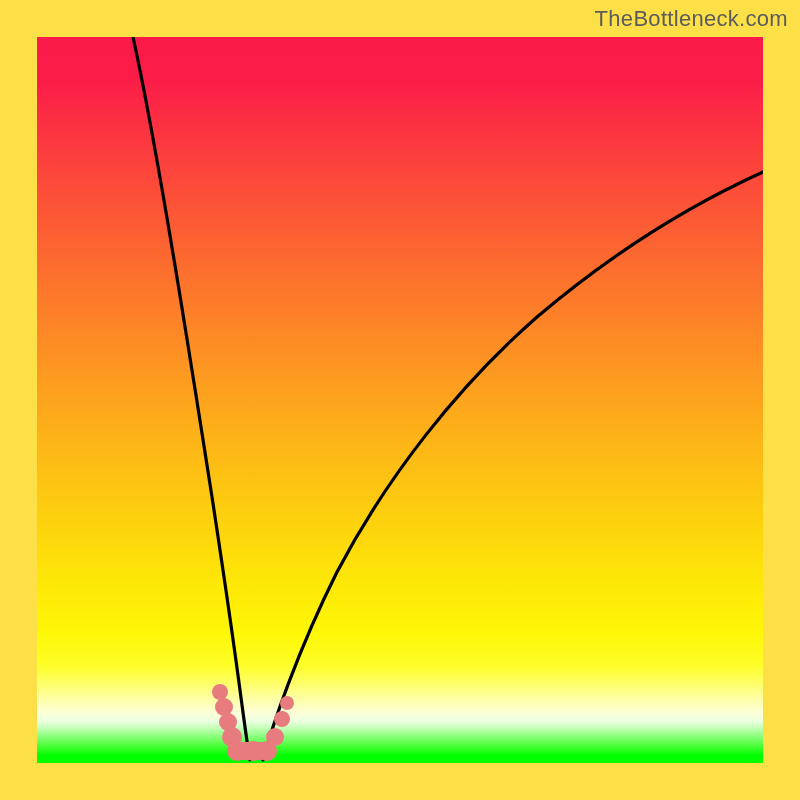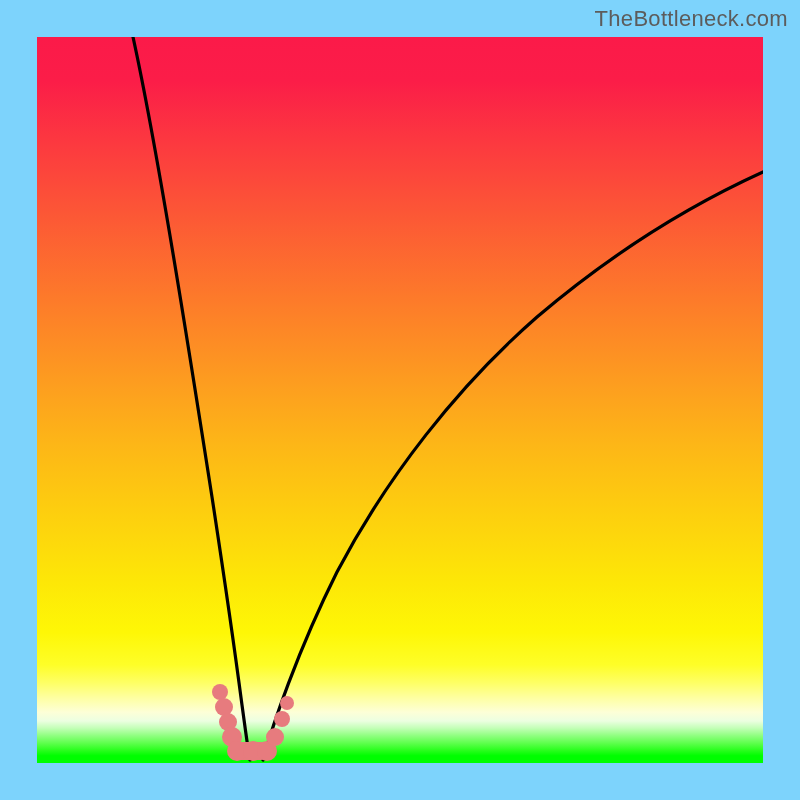--- a/index.html
+++ b/index.html
@@ -8,21 +8,21 @@
     width: 800px;
     height: 800px;
     background: #000;
     overflow: hidden;
     font-family: Arial, Helvetica, sans-serif;
   }
   .frame {
     position: absolute;
     left: 0; top: 0;
     width: 800px; height: 800px;
-    background: #7dd3fc;
+    background: #fde047;
   }
   .plot-area {
     position: absolute;
     left: 37px;
     top: 37px;
     width: 726px;
     height: 726px;
     
     background: linear-gradient(
       to bottom,

